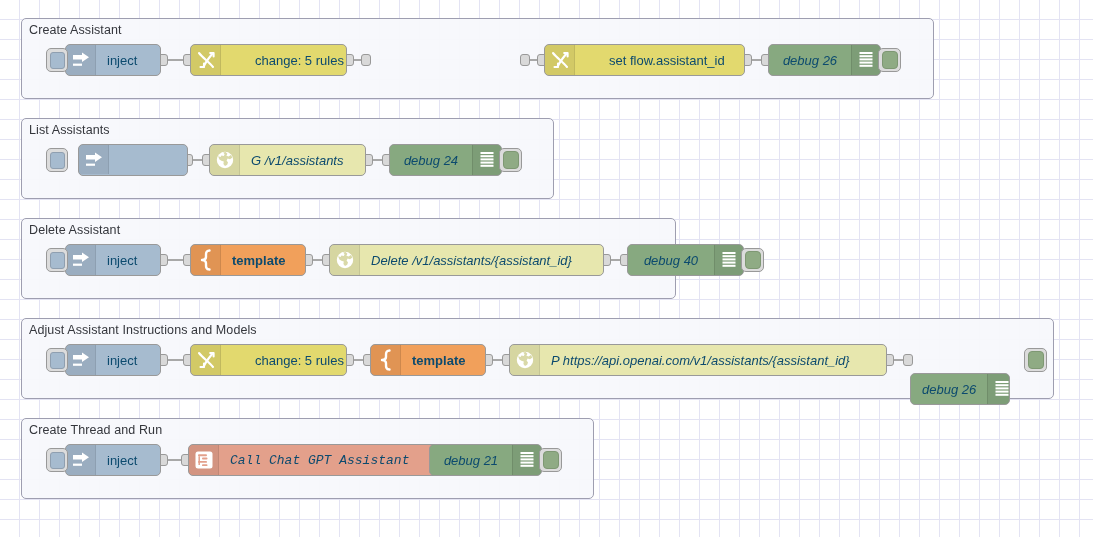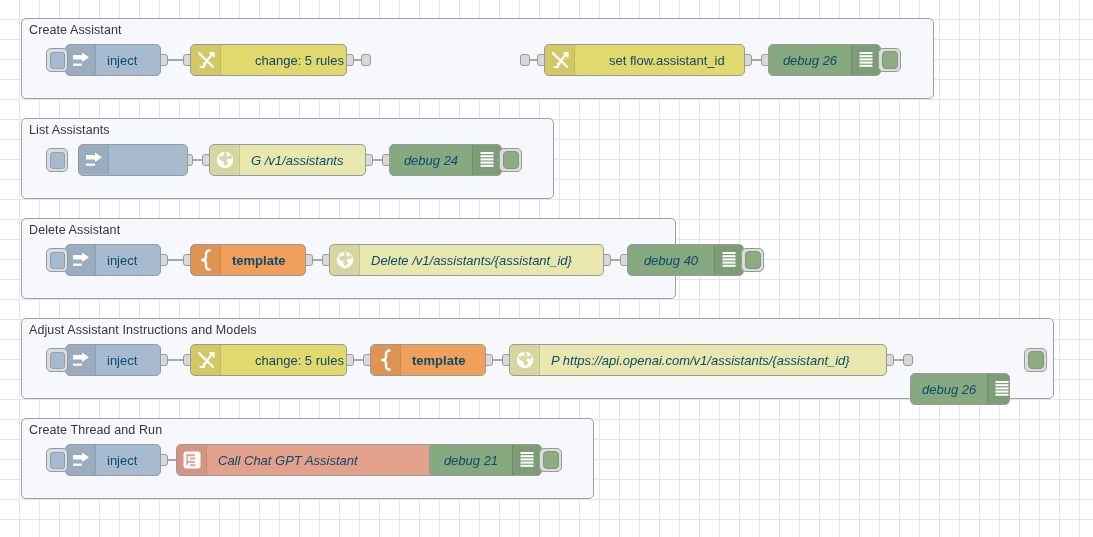--- a/index.html
+++ b/index.html
@@ -418,21 +418,21 @@
         <svg width="20" height="18" viewBox="0 0 20 18">
           <path d="M2 4 H11 L11 1.5 L18 6.3 L11 11 L11 8.5 H2 Z" fill="#ffffff"></path>
           <rect x="2" y="12.6" width="9" height="2.2" fill="#ffffff"></rect>
         </svg>
       </div>
       <div class="node-label">inject</div>
     </div>
     <div class="inject-btn" style="position: absolute; left: 46px; top: 448px;">
       <i></i>
     </div>
-    <div class="node n-gpt" style="left: 176px; top: 444px; width: 262px;">
+    <div class="node n-gpt" style="left: 188px; top: 444px; width: 262px; font-family: Liberation Mono, monospace;">
       <div class="icon-cell">
         <svg width="20" height="20" viewBox="0 0 20 20">
           <rect x="1.5" y="1.5" width="17" height="17" rx="2.5" fill="#ffffff"></rect>
           <rect x="4" y="4.3" width="9" height="1.9" rx="0.9" fill="#e3a08b"></rect>
           <rect x="8" y="7.6" width="5.5" height="1.9" rx="0.9" fill="#e3a08b"></rect>
           <rect x="4" y="10.9" width="9" height="1.9" rx="0.9" fill="#e3a08b"></rect>
           <rect x="8" y="14.2" width="5.5" height="1.9" rx="0.9" fill="#e3a08b"></rect>
           <path d="M5.2 6.2 L5.2 15.1" style="fill:none;stroke:#e3a08b;stroke-width:1.5;"></path>
         </svg>
       </div>

